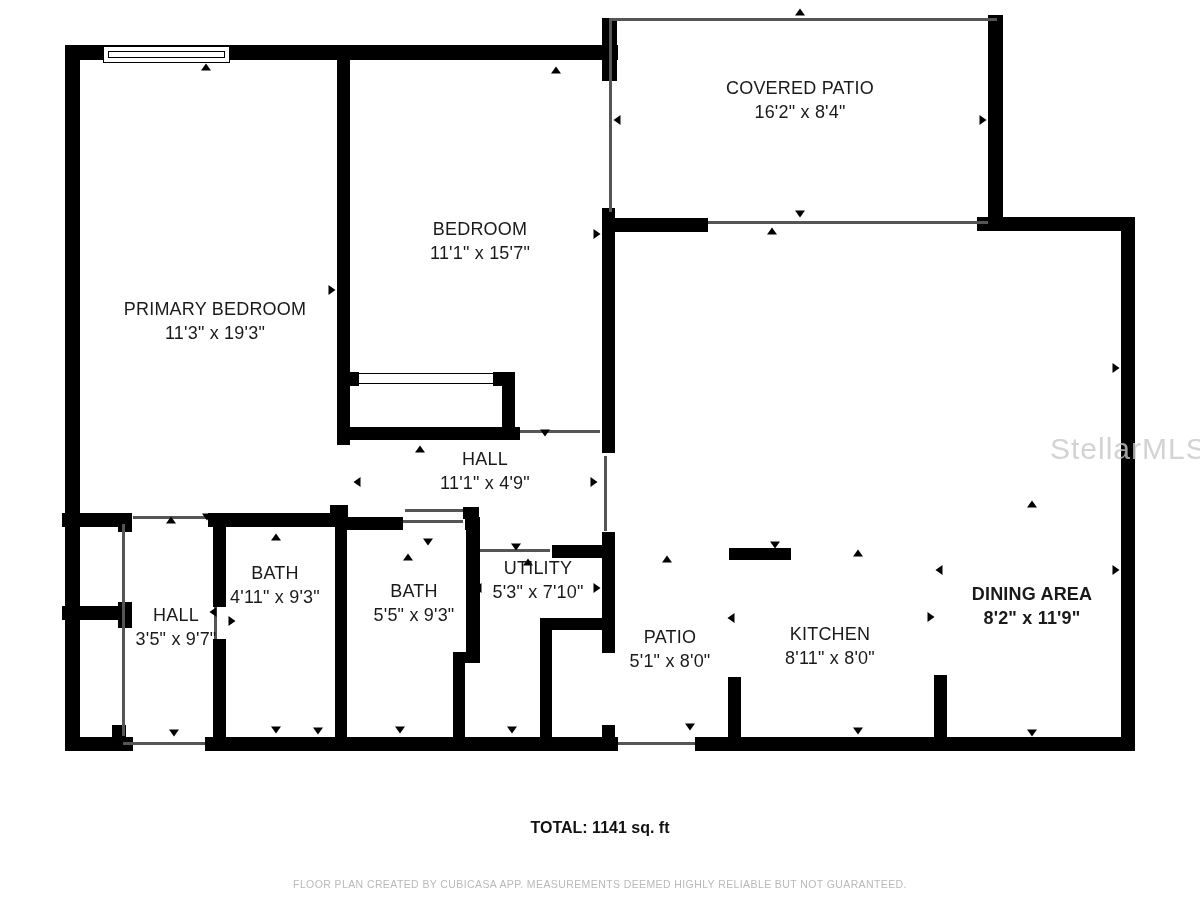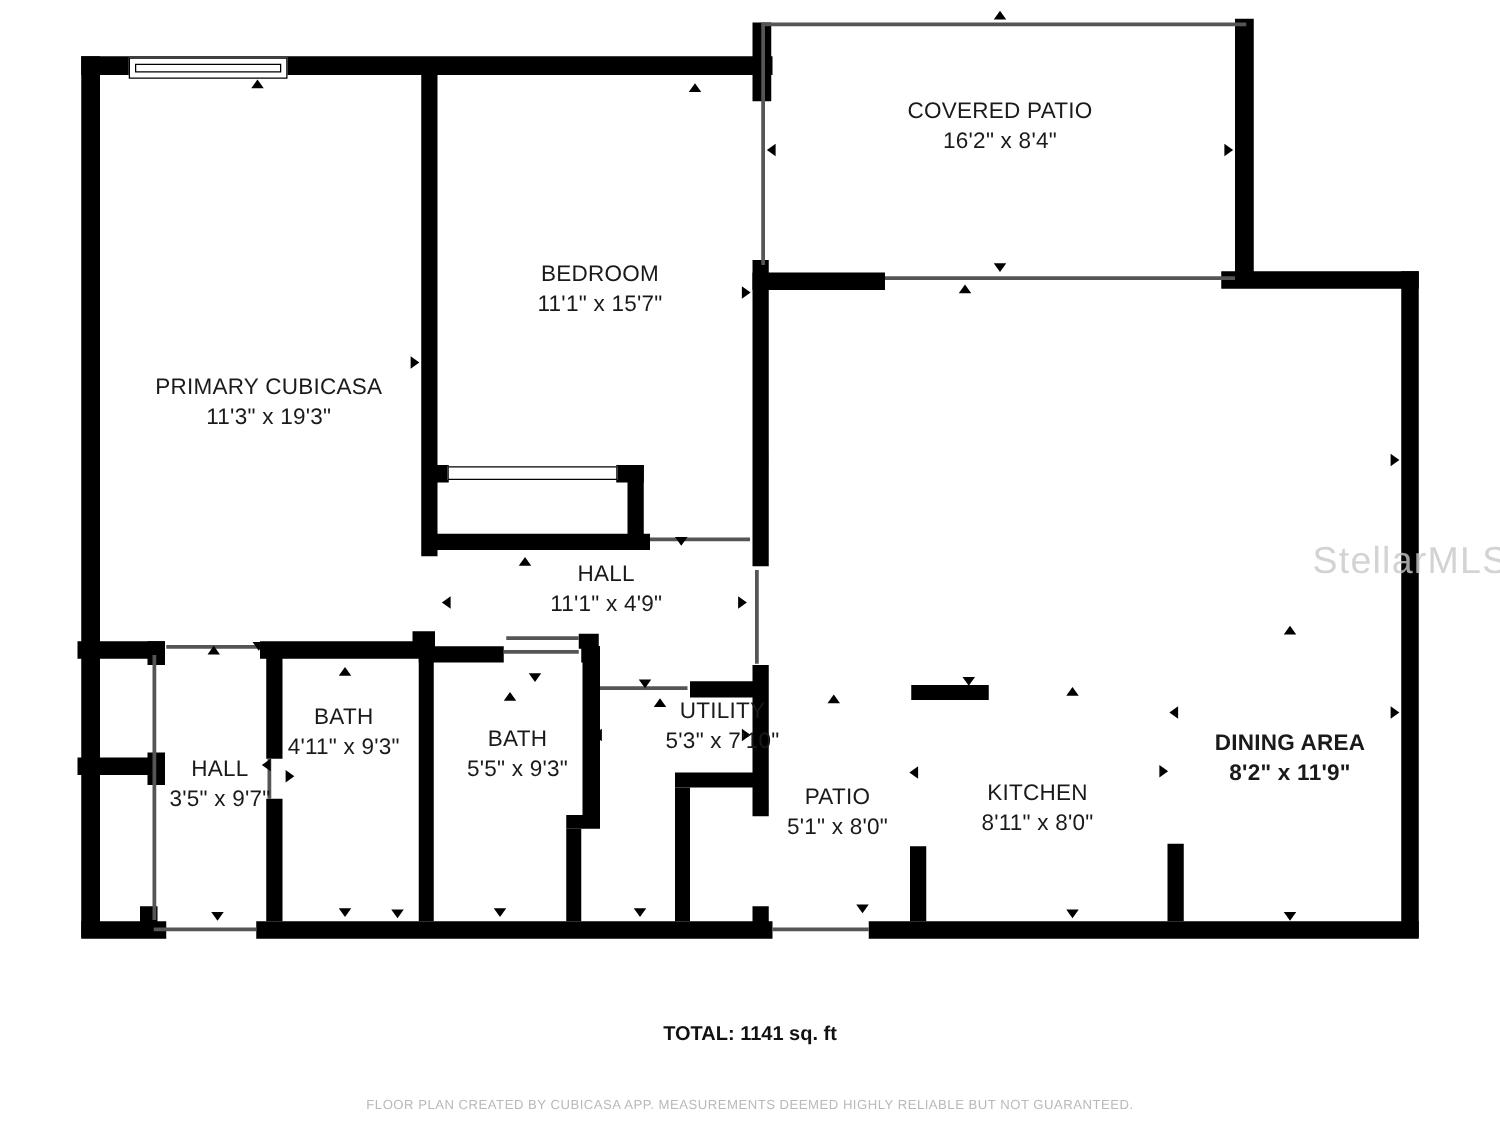--- a/index.html
+++ b/index.html
@@ -138,41 +138,41 @@
 
   <div class="outline-box" style="left:103px;top:46px;width:127px;height:17px;border-width:1.5px;"></div>
   <div class="outline-inner" style="left:108px;top:51px;width:117px;height:7px;"></div>
 
   <div class="outline-box" style="left:358px;top:373px;width:136px;height:11px;border-width:1.5px;"></div>
 
   <div class="room-label" style="left:800px;top:100px;">
     <div>COVERED PATIO</div>
     <div>16'2" x 8'4"</div>
   </div>
-  <div class="room-label" style="left:480px;top:231px;">
+  <div class="room-label" style="left:480px;top:241px;">
     <div>BEDROOM</div>
     <div>11'1" x 15'7"</div>
   </div>
   <div class="room-label" style="left:215px;top:321px;">
-    <div>PRIMARY CUBICASA</div>
+    <div>PRIMARY BEDROOM</div>
     <div>11'3" x 19'3"</div>
   </div>
   <div class="room-label" style="left:485px;top:471px;">
     <div>HALL</div>
     <div>11'1" x 4'9"</div>
   </div>
   <div class="room-label" style="left:275px;top:585px;">
     <div>BATH</div>
     <div>4'11" x 9'3"</div>
   </div>
   <div class="room-label" style="left:414px;top:603px;">
     <div>BATH</div>
     <div>5'5" x 9'3"</div>
   </div>
-  <div class="room-label" style="left:538px;top:580px;margin-left:40px;">
+  <div class="room-label" style="left:538px;top:580px;">
     <div>UTILITY</div>
     <div>5'3" x 7'10"</div>
   </div>
   <div class="room-label" style="left:176px;top:627px;">
     <div>HALL</div>
     <div>3'5" x 9'7"</div>
   </div>
   <div class="room-label" style="left:670px;top:649px;">
     <div>PATIO</div>
     <div>5'1" x 8'0"</div>

